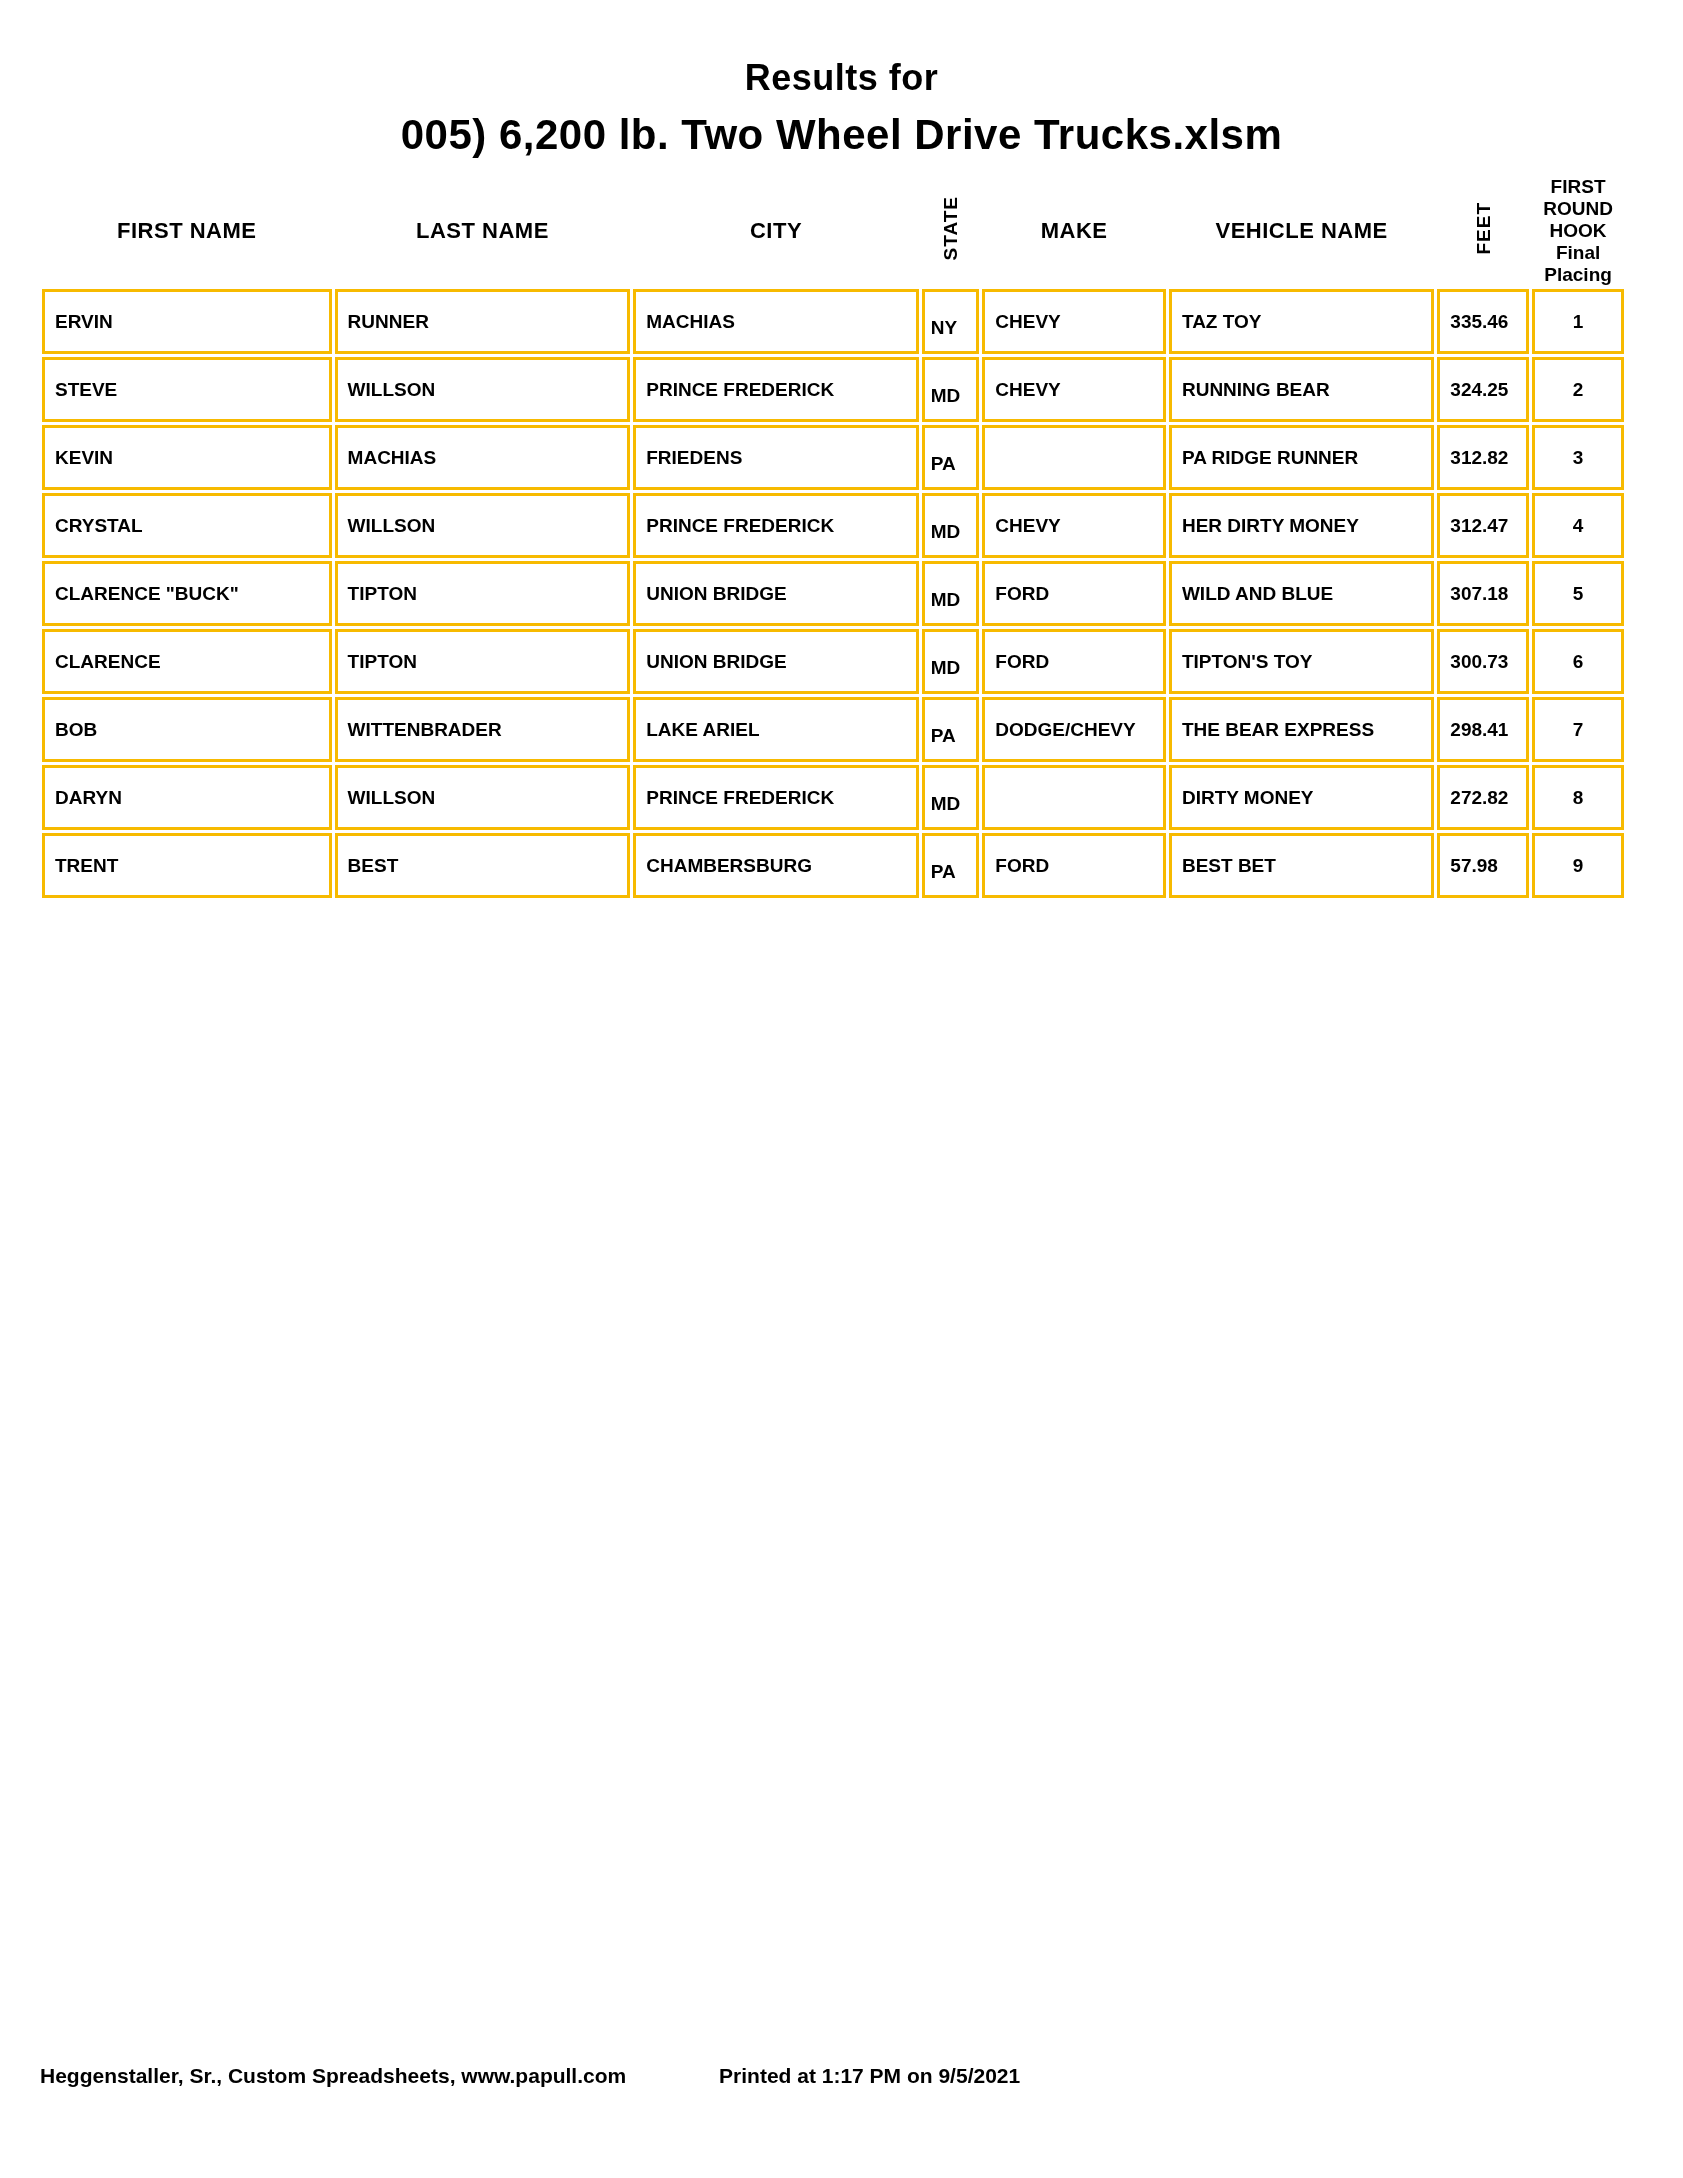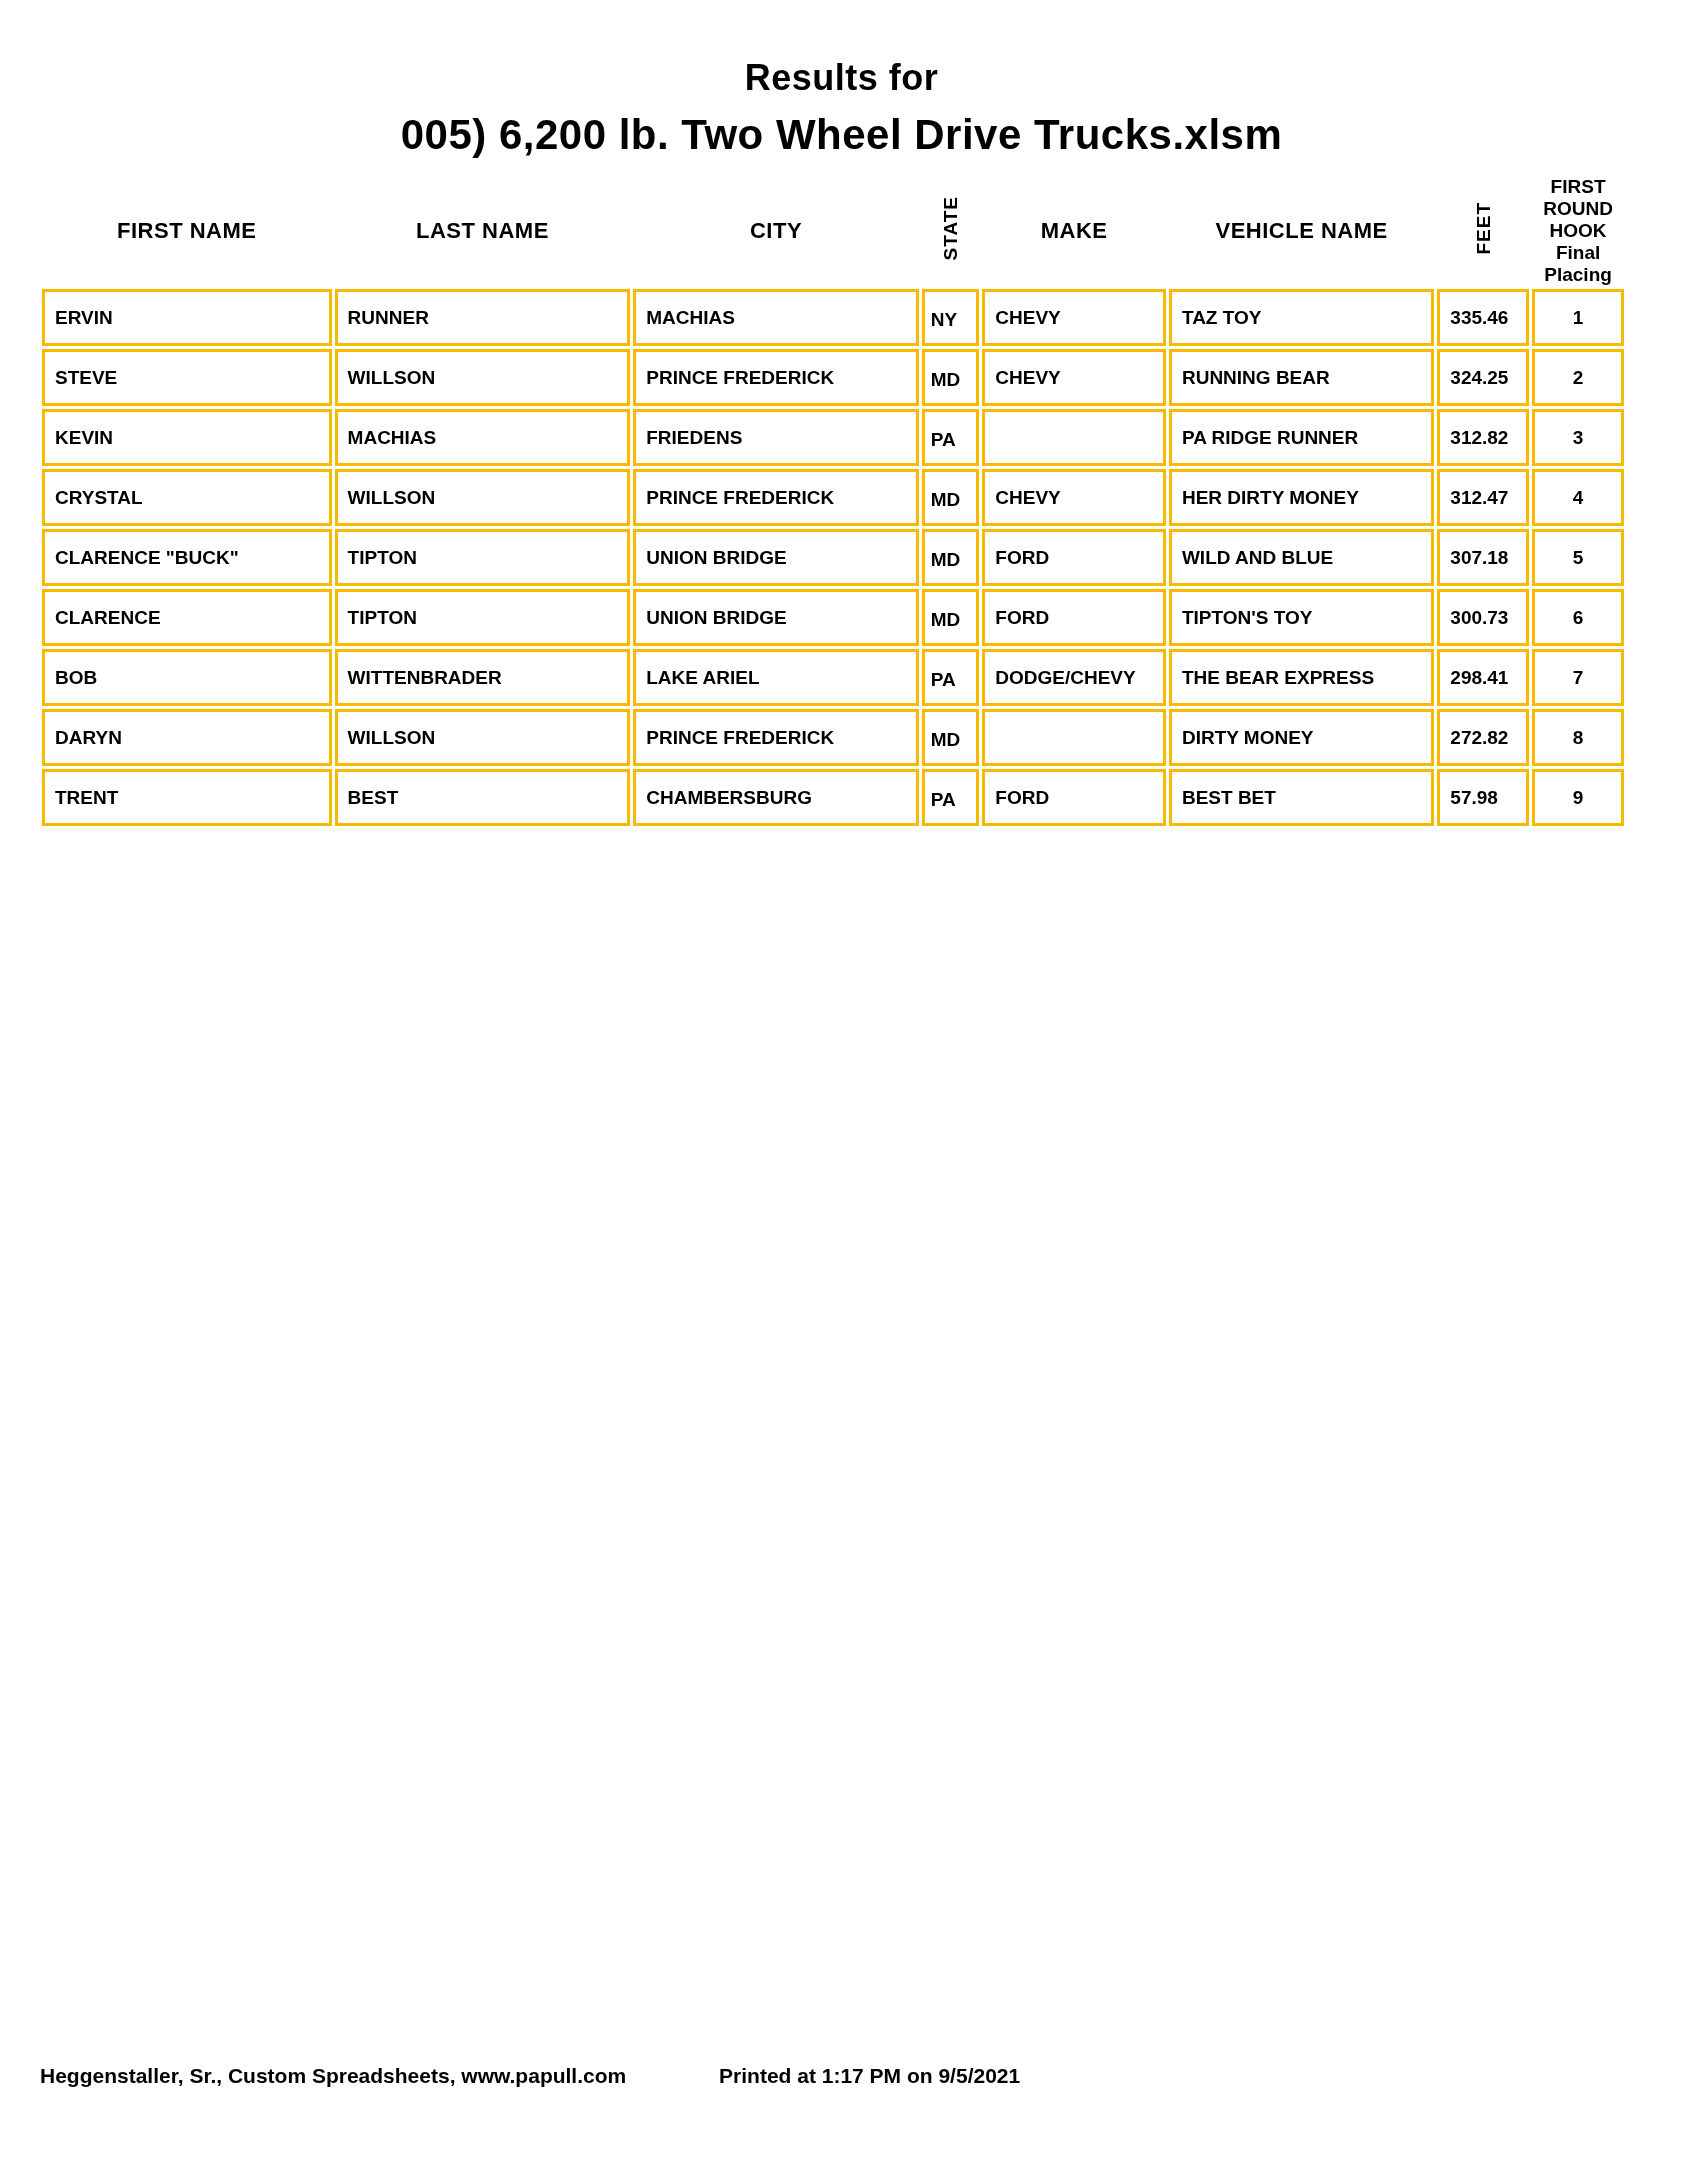--- a/index.html
+++ b/index.html
@@ -67,21 +67,21 @@
     background: #ffffff;
     height: 47px;
     padding: 0 10px;
     font-weight: bold;
     font-size: 19px;
     vertical-align: middle;
     text-align: left;
     overflow: hidden;
     white-space: nowrap;
   }
-  td.col-state   { padding: 4px 4px 0 6px; }
+  td.col-state   { padding: 12px 4px 0 6px; }
   td.col-feet    { text-align: left; padding-right: 30px; }
   td.col-placing { text-align: center; }
   .footer {
     position: absolute;
     left: 40px;
     top: 2059px;
     width: 1614px;
     font-weight: bold;
     font-size: 21px;
     line-height: 34px;

